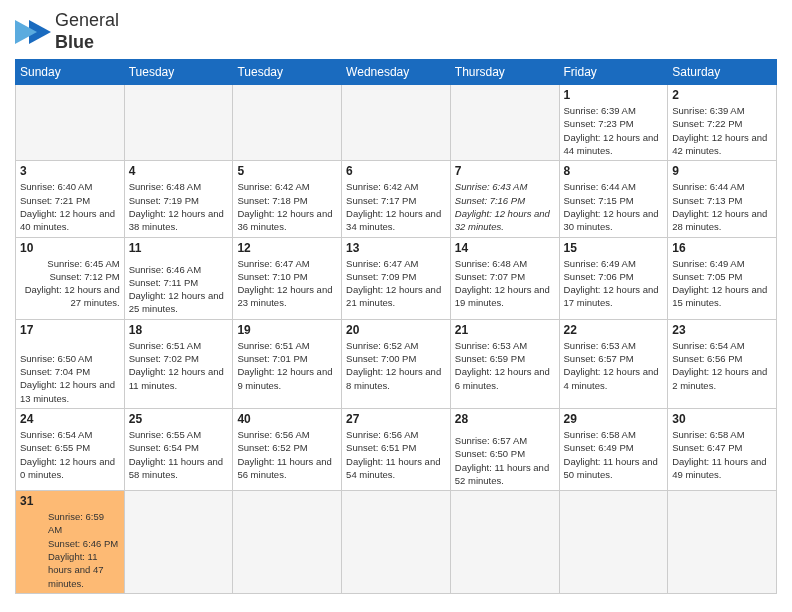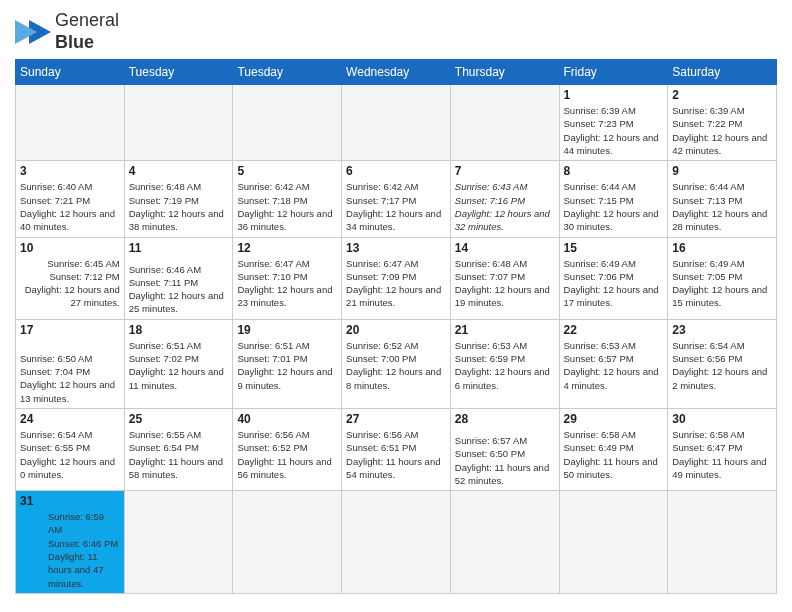--- a/index.html
+++ b/index.html
@@ -83,21 +83,21 @@
     }
     .day-info {
       font-size: 9.5px;
       color: #333;
       line-height: 1.4;
     }
     .last-row td {
       background: #f5f5f5;
     }
     .last-row td.has-data {
-      background: #0ea5e9;
+      background: #fdba74;
     }
   </style>
 </head>
 <body>
 
 <div class="header-area">
   <div class="logo">
     <svg class="logo-icon" viewBox="0 0 36 32" xmlns="http://www.w3.org/2000/svg">
 
       <polygon points="14,4 36,16 14,28" fill="#1a6bbf"></polygon>

